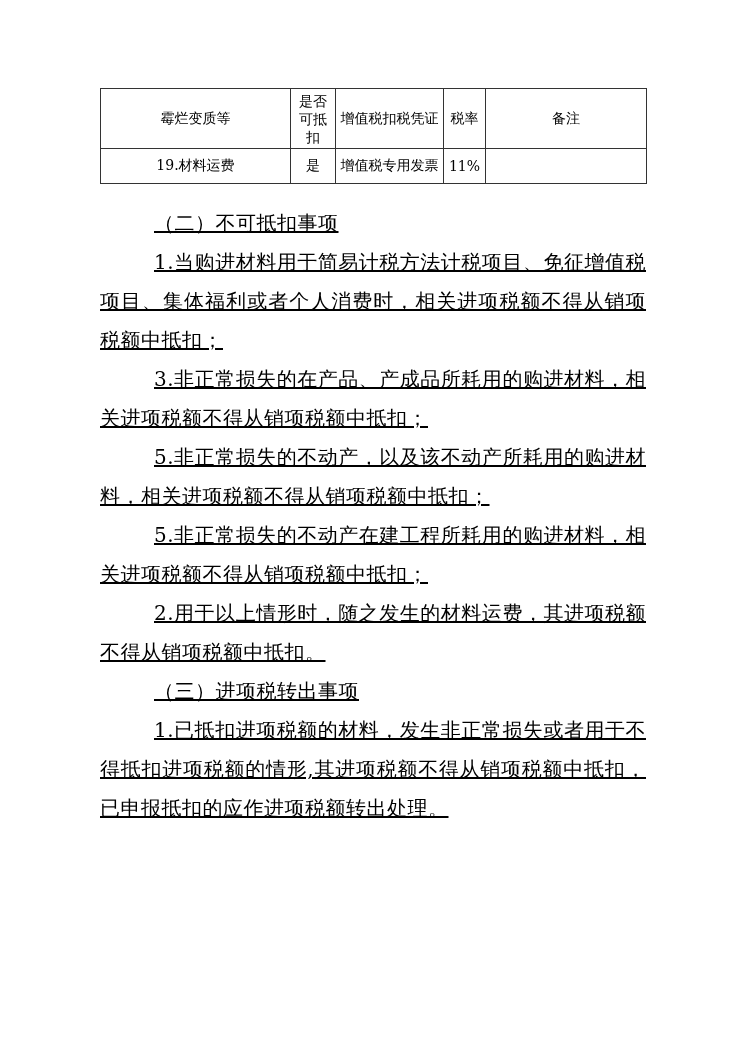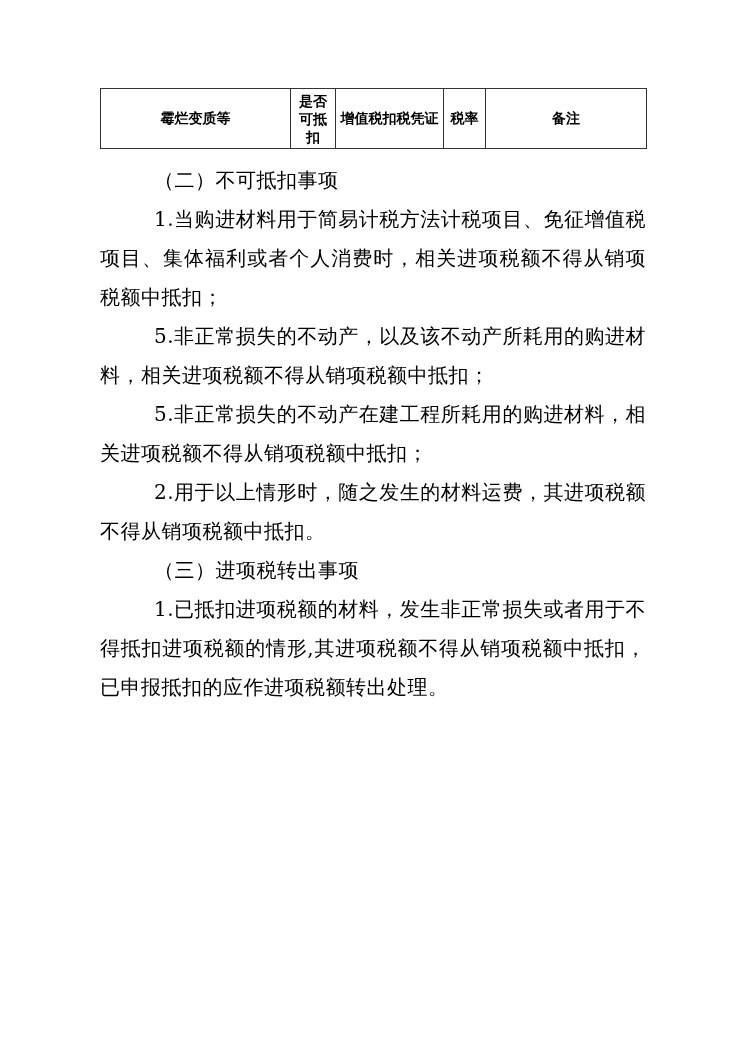--- a/index.html
+++ b/index.html
@@ -27,43 +27,44 @@
 
   
   table.mat {
     border-collapse: collapse;
     width: 546px;
     table-layout: fixed;
   }
   table.mat th, table.mat td {
     border: 1px solid #333333;
     font-size: 14px;
-    font-weight: bold;
+    font-weight: normal;
     text-align: center;
     vertical-align: middle;
     padding: 2px 4px;
     overflow: hidden;
   }
   table.mat thead tr { height: 60px; }
   table.mat tbody tr { height: 35px; }
   .col-category  { width: 190px; }
   .col-deduct    { width: 45px; }
   .col-voucher   { width: 108px; }
   .col-rate      { width: 42px; }
   .col-remark    { width: 161px; }
   th.pre { white-space: pre-line; line-height: 18px; }
   td.cell-left { text-align: left; padding-left: 7px; }
 
   
   .body-text {
-    margin-top: 12px;
+    margin-top: 20px;
     font-size: 20px;
     line-height: 39px;
     text-align: justify;
     letter-spacing: 0.5px;
+    text-decoration: underline;
   }
   .body-text p.para {
     margin: 0;
     text-indent: 54px;
   }
 </style>
 </head>
 <body>
 
 <div class="page">
@@ -82,26 +83,34 @@
           <th>霉烂变质等</th>
           <th class="pre">是否
 可抵
 扣</th>
           <th>增值税扣税凭证</th>
           <th>税率</th>
           <th>备注</th>
         </tr>
       </thead>
       <tbody>
+        <tr>
+          <td class="cell-left">19.材料运费</td>
+          <td>是</td>
+          <td>增值税专用发票</td>
+          <td>11%</td>
+          <td></td>
+        </tr>
       </tbody>
     </table>
 
     <div class="body-text">
       <p class="para">（二）不可抵扣事项</p>
       <p class="para">1.当购进材料用于简易计税方法计税项目、免征增值税项目、集体福利或者个人消费时，相关进项税额不得从销项税额中抵扣；</p>
+      <p class="para">3.非正常损失的在产品、产成品所耗用的购进材料，相关进项税额不得从销项税额中抵扣；</p>
       <p class="para">5.非正常损失的不动产，以及该不动产所耗用的购进材料，相关进项税额不得从销项税额中抵扣；</p>
       <p class="para">5.非正常损失的不动产在建工程所耗用的购进材料，相关进项税额不得从销项税额中抵扣；</p>
       <p class="para">2.用于以上情形时，随之发生的材料运费，其进项税额不得从销项税额中抵扣。</p>
       <p class="para">（三）进项税转出事项</p>
       <p class="para">1.已抵扣进项税额的材料，发生非正常损失或者用于不得抵扣进项税额的情形,其进项税额不得从销项税额中抵扣，已申报抵扣的应作进项税额转出处理。</p>
     </div>
 
   </div>
 </div>
 

